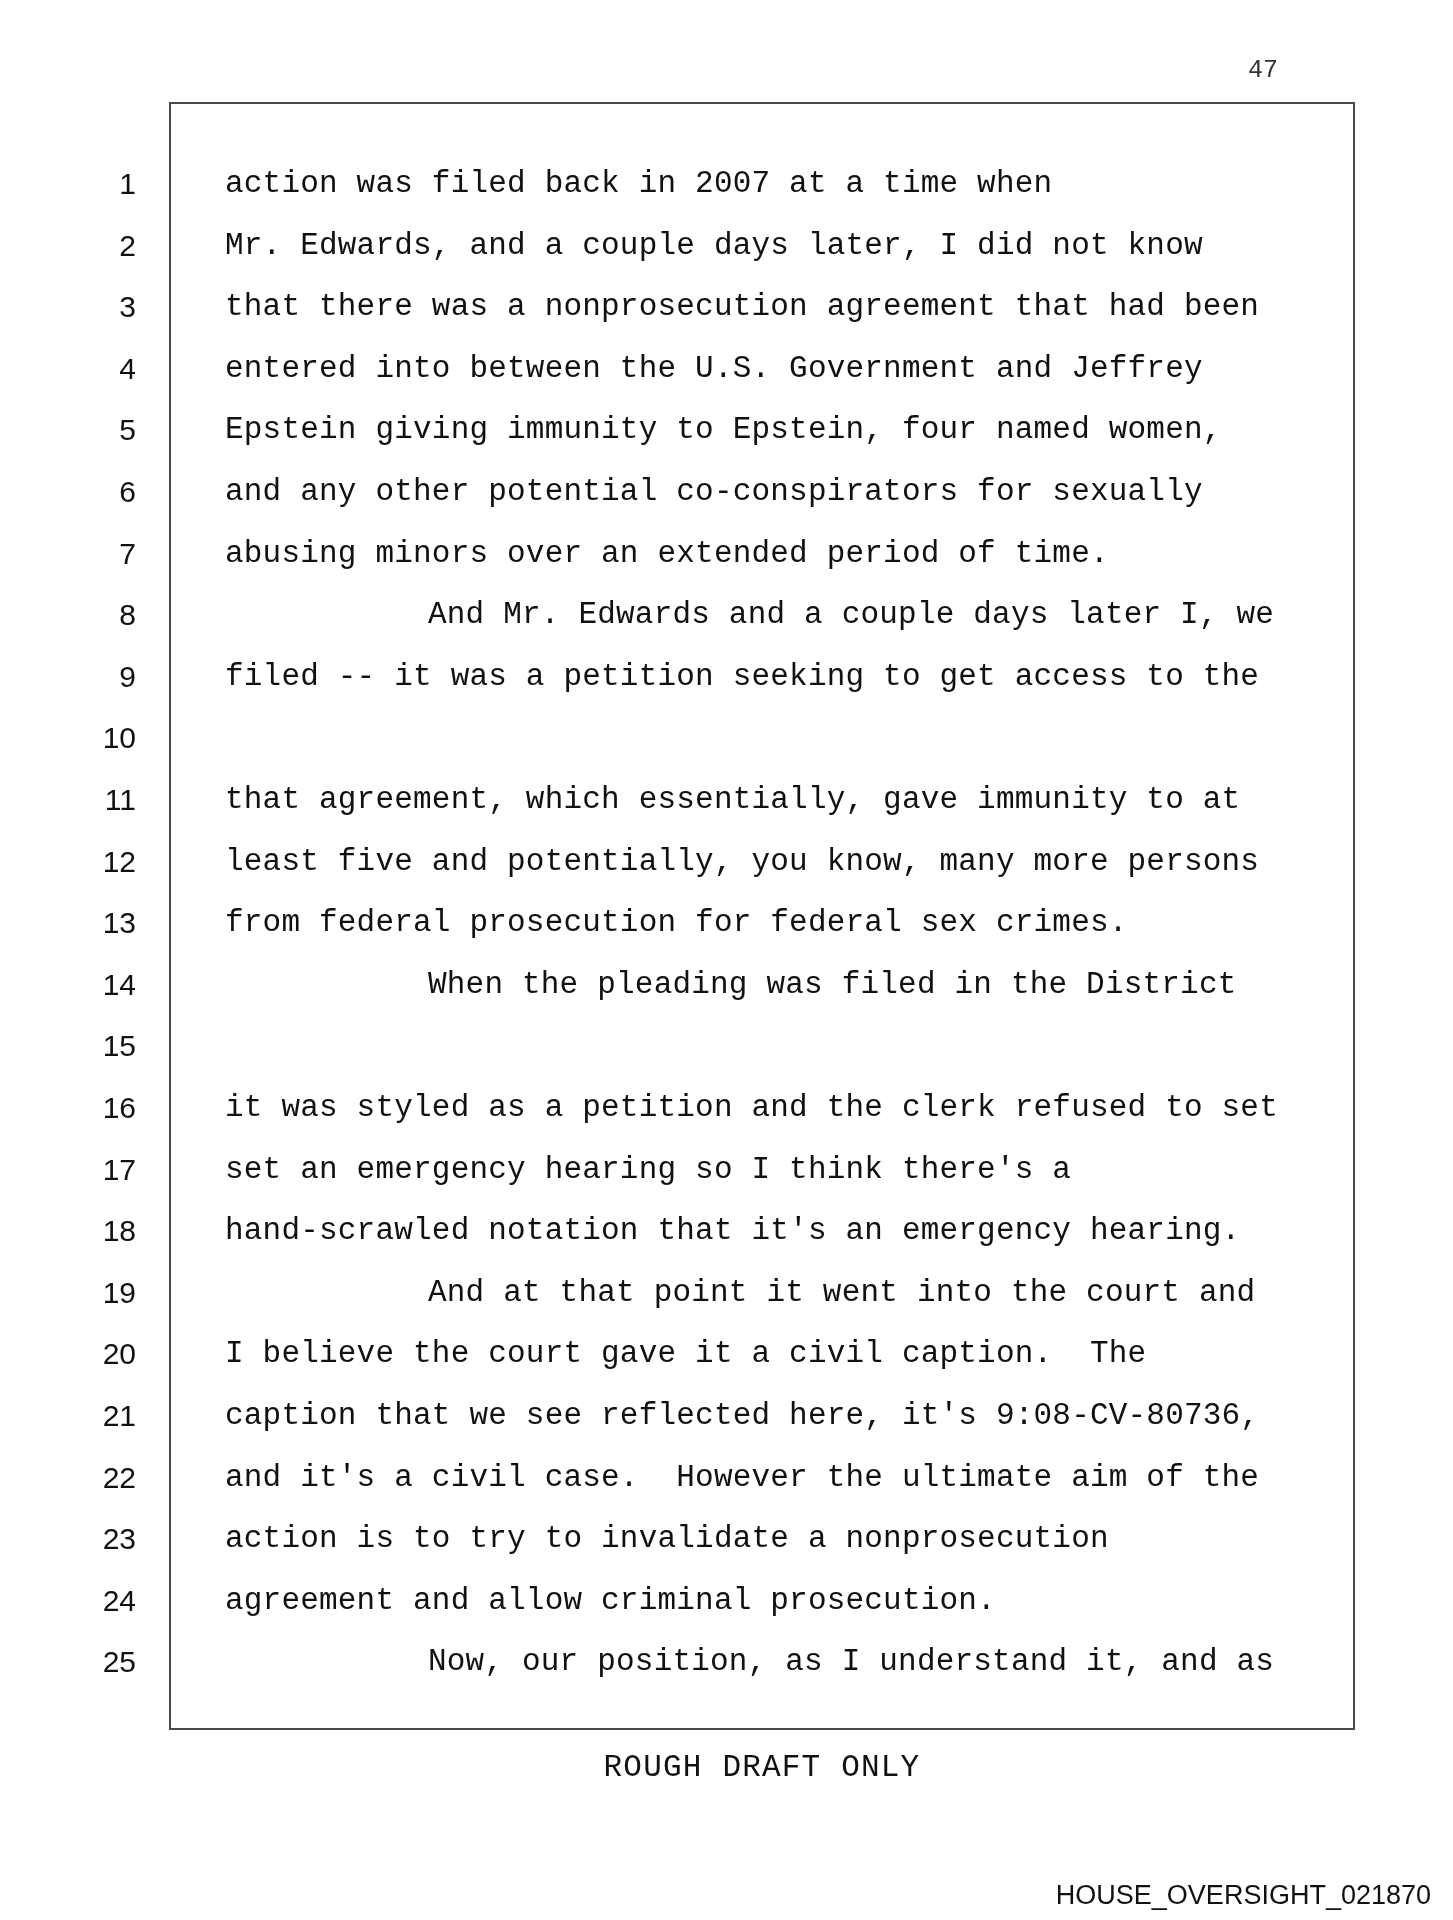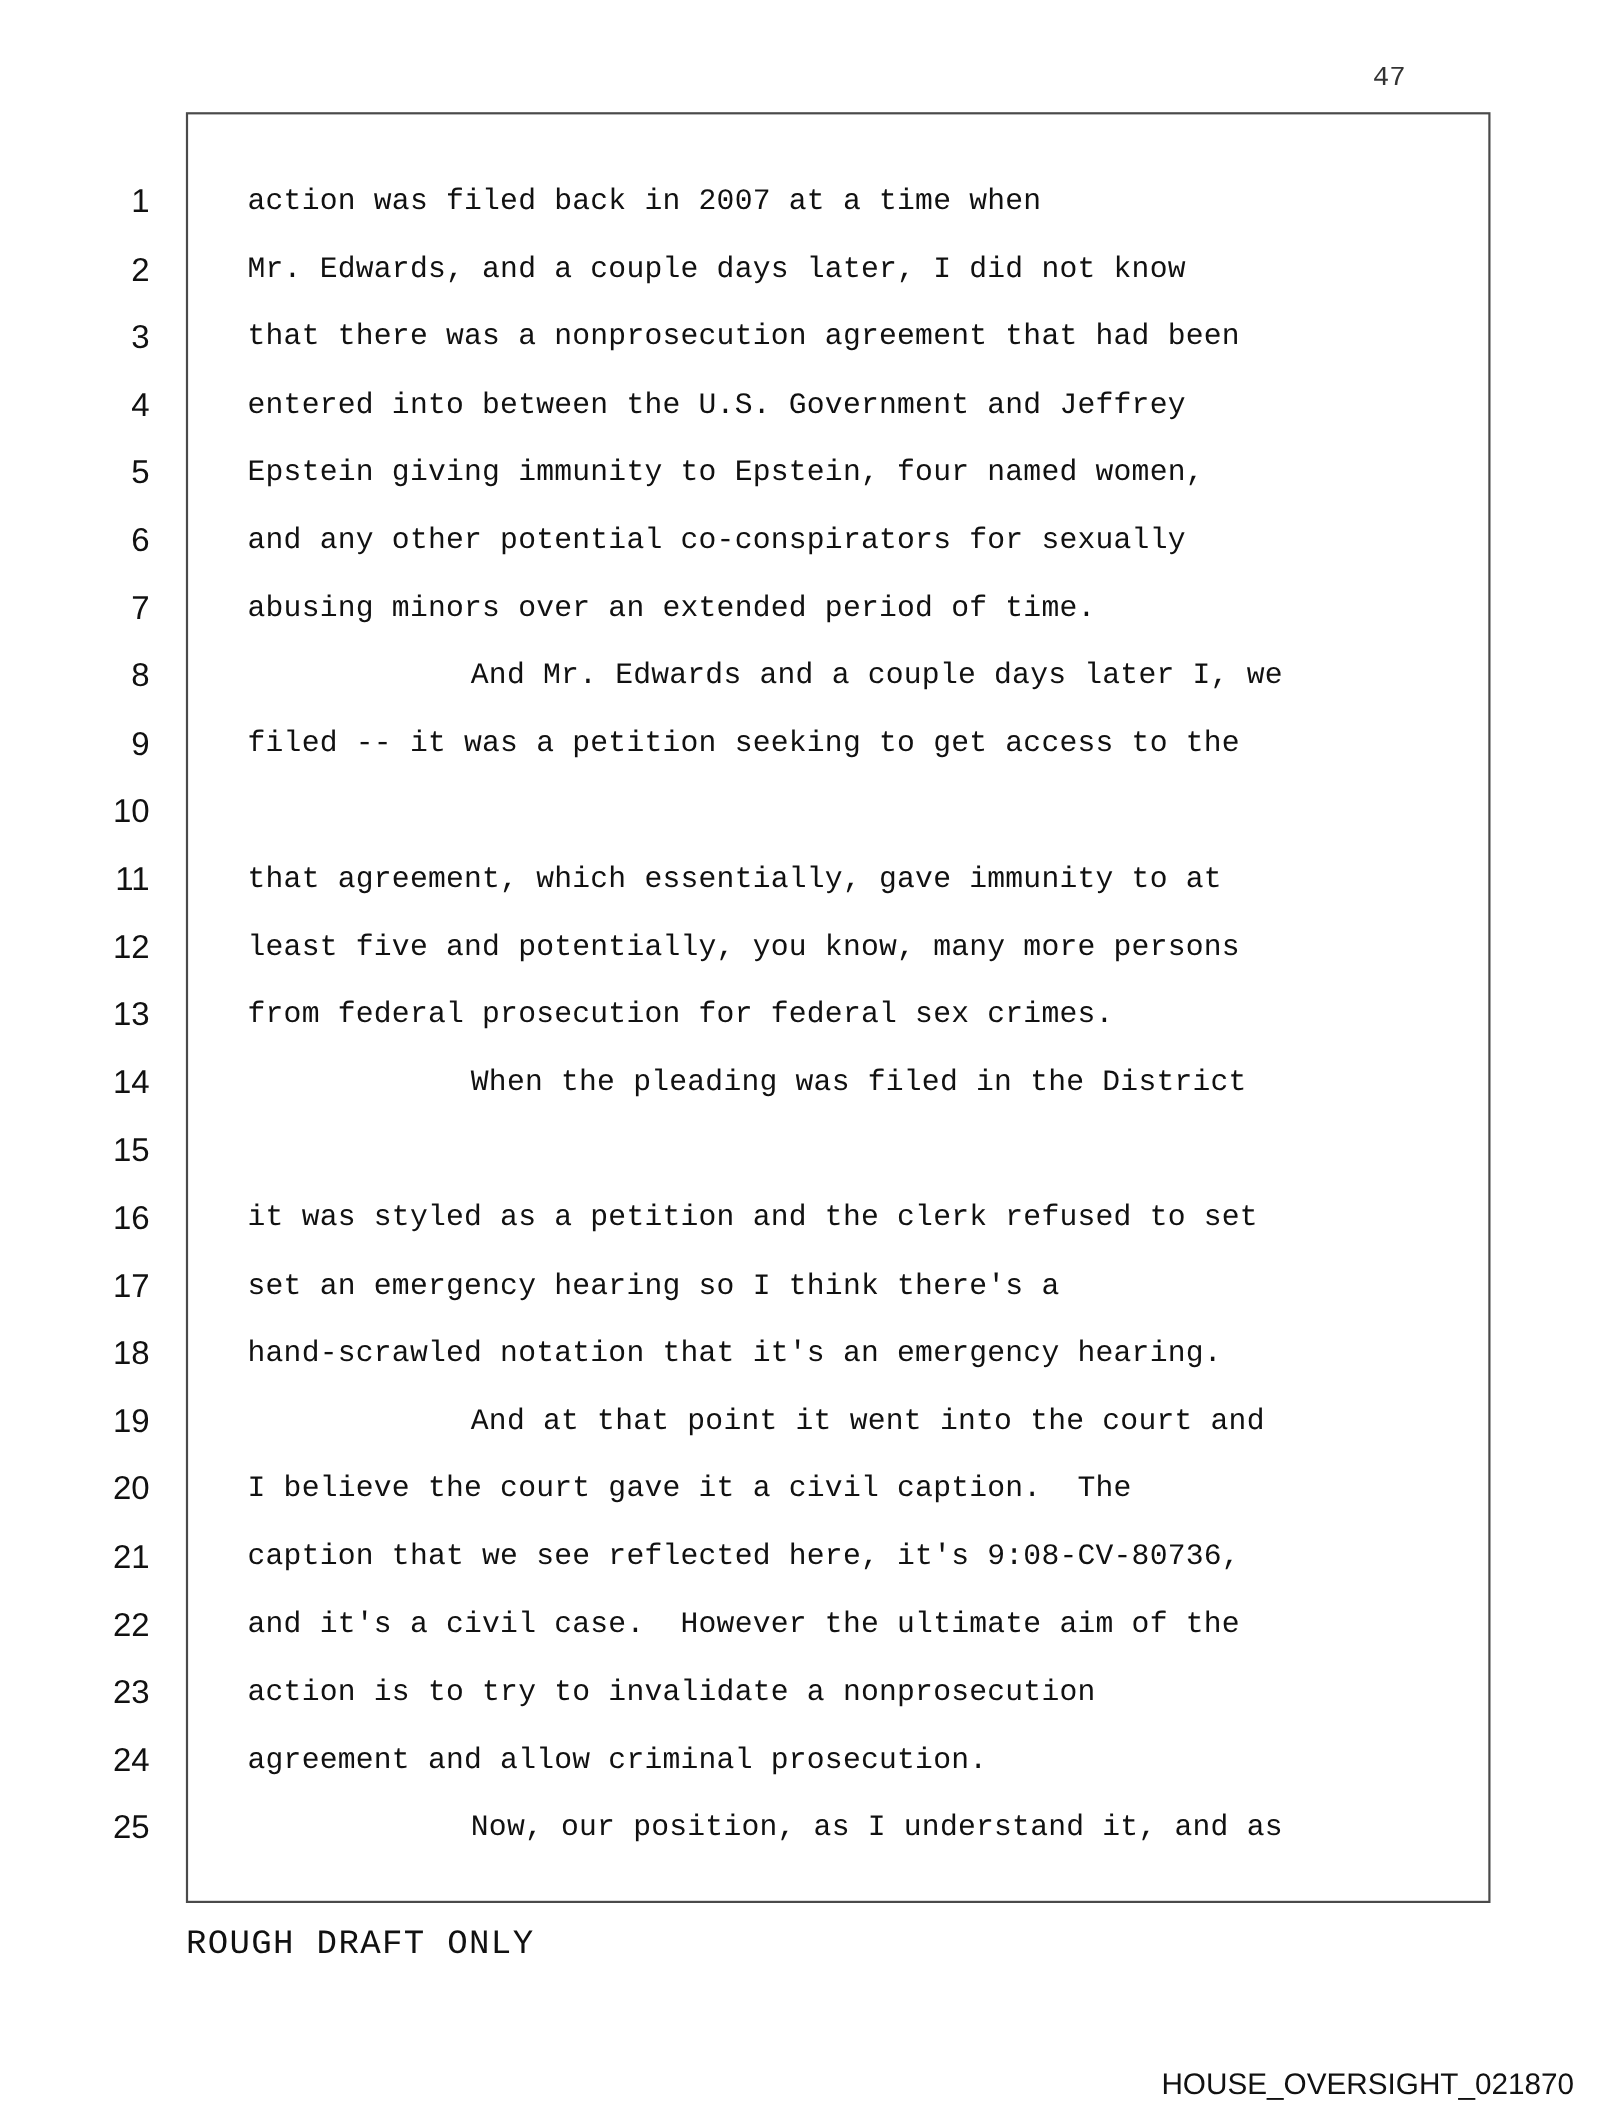--- a/index.html
+++ b/index.html
@@ -54,33 +54,34 @@
     font-family: "Liberation Sans", "DejaVu Sans", sans-serif;
     font-size: 30px;
     line-height: 40px;
     color: #111111;
   }
   .line-text {
     position: absolute;
     left: 225px;
     white-space: pre;
     font-family: "Liberation Mono", "DejaVu Sans Mono", monospace;
-    font-size: 27px;
+    font-size: 31px;
     letter-spacing: 0.2px;
     line-height: 40px;
     color: #111111;
   }
   .line-text.indent {
     left: 428px;
   }
   .footer-draft {
     position: absolute;
     left: 169px;
     width: 1186px;
     top: 1748px;
+    text-align: center;
     white-space: pre;
     font-family: "Liberation Mono", "DejaVu Sans Mono", monospace;
     font-size: 31px;
     letter-spacing: 1.2px;
     line-height: 40px;
     color: #111111;
   }
   .bates {
     position: absolute;
     right: 22px;

